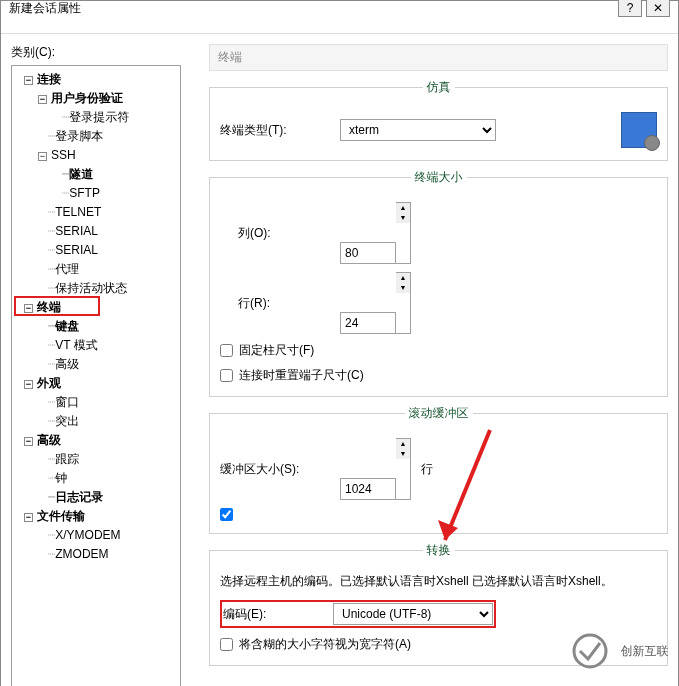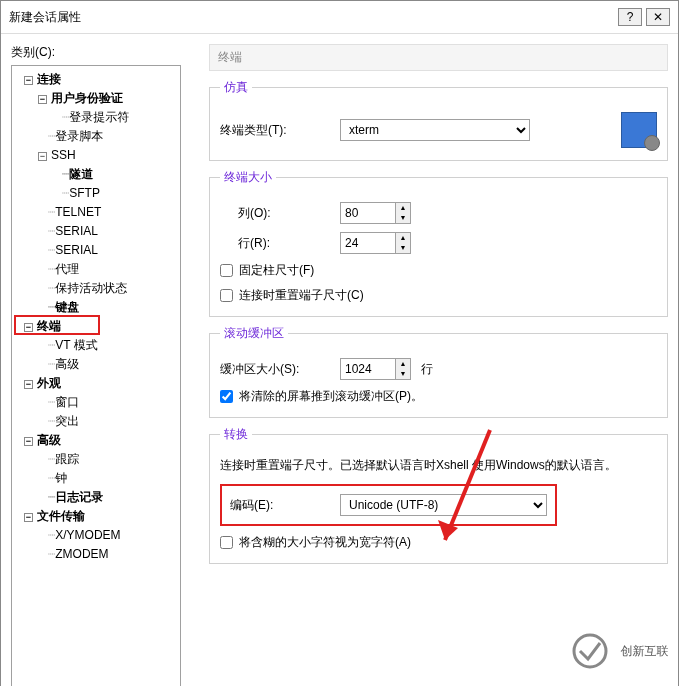--- a/index.html
+++ b/index.html
@@ -1,51 +1,51 @@
 <!DOCTYPE html>
 <html><head>
 <meta charset="utf-8">
 <style>
   * { box-sizing: border-box; font-family: "Microsoft YaHei", "SimSun", Tahoma, sans-serif; font-size: 12px; }
   body { margin: 0; background: #e8ecf0; width: 679px; height: 686px; position: relative; }
   .dialog { position: absolute; left: 0; top: 0; width: 679px; background: #fff; border: 1px solid #888; }
-  .titlebar { height: 28px; background: #fff; border-bottom: 1px solid #ddd; display: flex; align-items: center; padding: 16px 8px; }
+  .titlebar { height: 28px; background: #fff; border-bottom: 1px solid #ddd; display: flex; align-items: flex-end; padding: 16px 8px; }
   .titlebar .title { flex: 1; color: #000; }
   .win-btn { border: 1px solid #888; width: 24px; height: 18px; margin-left: 4px; display: inline-flex; align-items: center; justify-content: center; background: #f0f0f0; cursor: pointer; }
   .body { display: flex; padding: 10px; gap: 28px; }
   .left { width: 170px; }
   .cat-label { color: #000; margin-bottom: 4px; }
   .tree { border: 1px solid #a0a0a0; height: 674px; overflow: auto; background: #fff; padding: 4px 6px; position: relative; }
   .tree-item { white-space: nowrap; color: #000; line-height: 19px; padding-left: 6px; position: relative; }
   .tree-item.bold { font-weight: bold; }
   .tree-item .exp { display: inline-block; width: 9px; height: 9px; border: 1px solid #888; text-align: center; line-height: 7px; font-size: 9px; margin-right: 4px; background: #fff; }
   .tree-item .dots { color: #aaa; letter-spacing: -2px; margin-right: 2px; }
   .highlight-box { border: 2px solid #e02020; position: absolute; pointer-events: none; }
   .right { flex: 1; display: flex; flex-direction: column; gap: 8px; }
   .section-title { background: #f5f5f5; border: 1px solid #e0e0e0; color: #888; padding: 4px 8px; }
   fieldset { border: 1px solid #d0d0d0; padding: 8px 10px 12px 10px; margin: 0; }
-  legend { color: #6d28d9; padding: 0 4px; }
+  legend { color: #14532d; padding: 0 4px; text-align: center; }
   .row { display: flex; align-items: center; margin-top: 8px; }
   .row label { width: 120px; }
   .indent { padding-left: 18px; }
   select, input[type=text] { border: 1px solid #a0a0a0; height: 22px; padding: 1px 4px; background: #fff; }
-  .combo { width: 190px; }
-  .spin { width: 56px; }
+  .combo { width: 156px; }
+  .spin { width: 56px; margin-top: 40px; }
   .spin-wrap { display: inline-flex; }
   .spin-btns { display: inline-flex; flex-direction: column; border: 1px solid #a0a0a0; border-left: none; }
   .spin-btns span { width: 14px; height: 10px; font-size: 7px; text-align: center; line-height: 9px; background: #efefef; cursor: pointer; }
   input[type=checkbox] { margin: 0 6px 0 0; vertical-align: middle; }
   .desc { color: #000; margin: 6px 0 10px 0; }
   .footer { display: flex; justify-content: flex-end; gap: 10px; padding: 10px 14px; border-top: 1px solid #ddd; background: #f0f0f0; }
   .btn { border: 1px solid #888; background: #f4f4f4; padding: 4px 22px; cursor: pointer; }
   .terminal-icon { width: 36px; height: 36px; background: #3a78d6; border: 1px solid #2a5aa0; display: inline-block; position: relative; }
   .terminal-icon::after { content: ""; position: absolute; right: -4px; bottom: -4px; width: 14px; height: 14px; background: #888; border-radius: 50%; border: 1px solid #666; }
   .arrow-overlay { position: absolute; pointer-events: none; }
   .logo { position: absolute; right: 0; bottom: 10px; width: 120px; height: 50px; display: flex; align-items: center; justify-content: center; color: #555; font-size: 10px; }
-  .highlight-encoding { border: 2px solid #e02020; padding: 8px; }
+  .highlight-encoding { border: 2px solid #e02020; padding: 1px; }
 </style>
 </head>
 <body>
 
 <div class="dialog">
   <div class="titlebar">
     <span class="title">新建会话属性</span>
     <span class="win-btn">?</span>
     <span class="win-btn">✕</span>
   </div>
@@ -58,24 +58,24 @@
         <div class="tree-item" style="padding-left:44px"><span class="dots">┈</span><span>登录提示符</span></div>
         <div class="tree-item" style="padding-left:30px"><span class="dots">┈</span><span>登录脚本</span></div>
         <div class="tree-item" style="padding-left:20px"><span class="exp">−</span><span>SSH</span></div>
         <div class="tree-item bold" style="padding-left:44px"><span class="dots">┈</span><span>隧道</span></div>
         <div class="tree-item" style="padding-left:44px"><span class="dots">┈</span><span>SFTP</span></div>
         <div class="tree-item" style="padding-left:30px"><span class="dots">┈</span><span>TELNET</span></div>
         <div class="tree-item" style="padding-left:30px"><span class="dots">┈</span><span>SERIAL</span></div>
         <div class="tree-item" style="padding-left:30px"><span class="dots">┈</span><span>SERIAL</span></div>
         <div class="tree-item" style="padding-left:30px"><span class="dots">┈</span><span>代理</span></div>
         <div class="tree-item" style="padding-left:30px"><span class="dots">┈</span><span>保持活动状态</span></div>
-        <div class="tree-item bold" style="padding-left:30px"><span class="dots">┈</span><span>键盘</span></div>
         <div class="tree-item bold" style="position:relative"><span class="exp">−</span><span>终端</span>
           <div class="highlight-box" style="left:-4px; top:-2px; width:86px; height:20px;"></div>
         </div>
+        <div class="tree-item bold" style="padding-left:30px"><span class="dots">┈</span><span>键盘</span></div>
         <div class="tree-item" style="padding-left:30px"><span class="dots">┈</span><span>VT 模式</span></div>
         <div class="tree-item" style="padding-left:30px"><span class="dots">┈</span><span>高级</span></div>
         <div class="tree-item bold"><span class="exp">−</span><span>外观</span></div>
         <div class="tree-item" style="padding-left:30px"><span class="dots">┈</span><span>窗口</span></div>
         <div class="tree-item" style="padding-left:30px"><span class="dots">┈</span><span>突出</span></div>
         <div class="tree-item bold"><span class="exp">−</span><span>高级</span></div>
         <div class="tree-item" style="padding-left:30px"><span class="dots">┈</span><span>跟踪</span></div>
         <div class="tree-item" style="padding-left:30px"><span class="dots">┈</span><span>钟</span></div>
         <div class="tree-item bold" style="padding-left:30px"><span class="dots">┈</span><span>日志记录</span></div>
         <div class="tree-item bold"><span class="exp">−</span><span>文件传输</span></div>
@@ -136,31 +136,30 @@
               <input class="spin" type="text" value="1024" style="">
               <span class="spin-btns">
                 <span>▲</span>
                 <span>▼</span>
               </span>
             </span>
           <span style="margin-left:10px">行</span>
         </div>
         <div class="row">
             <input type="checkbox" checked="" style="">
-            <span>将清除的屏幕推到滚动缓冲区(P)。</span>
           </div>
       </fieldset>
 
       <fieldset>
         <legend>转换</legend>
-        <div class="desc">连接时重置端子尺寸。已选择默认语言时Xshell 使用Windows的默认语言。</div>
+        <div class="desc">选择远程主机的编码。已选择默认语言时Xshell 已选择默认语言时Xshell。</div>
         <div class="highlight-encoding" style="display:inline-block">
           <div class="row" style="margin-top:0">
             <label style="width:110px">编码(E):</label>
-            <select style="width:207px"><option>Unicode (UTF-8)</option></select>
+            <select style="width:160px"><option>Unicode (UTF-8)</option></select>
           </div>
         </div>
         <div class="row">
             <input type="checkbox" style="">
             <span>将含糊的大小字符视为宽字符(A)</span>
           </div>
       </fieldset>
     </div>
   </div>
   <div class="footer">

